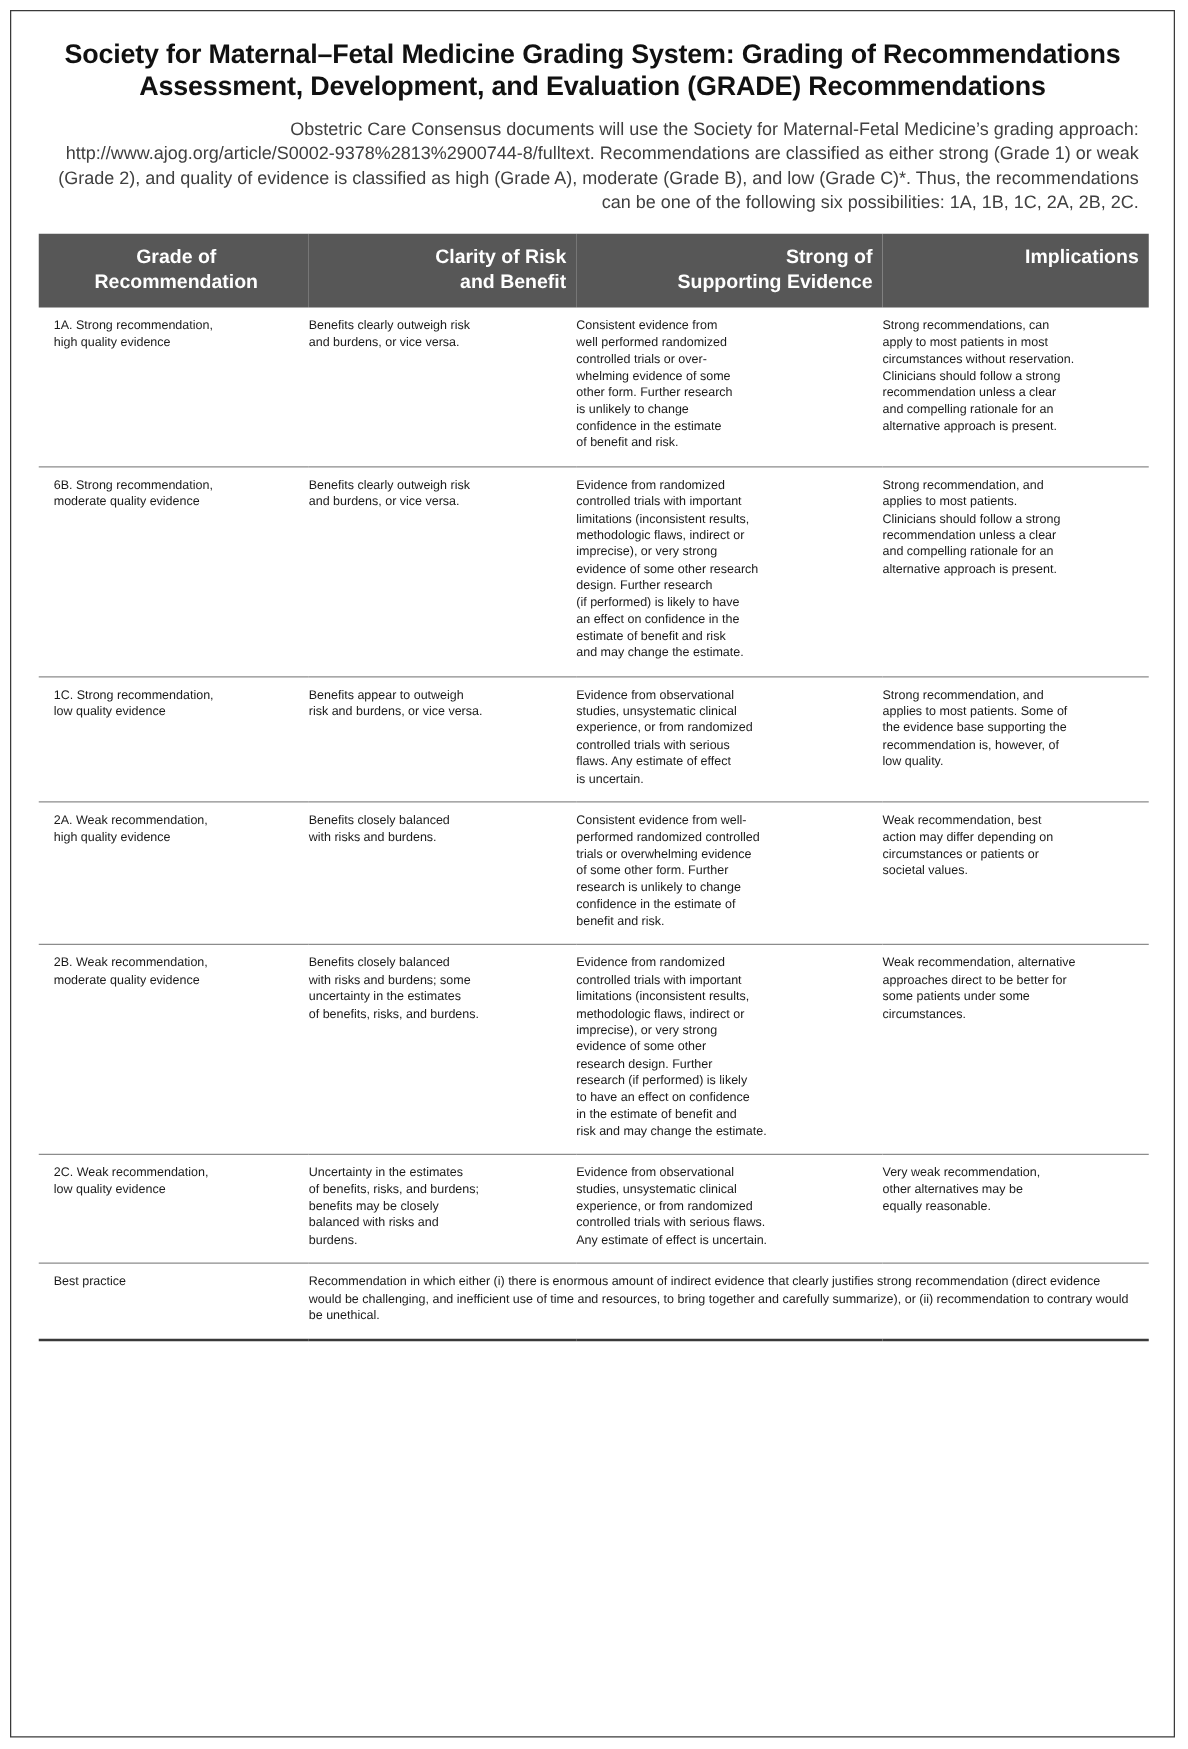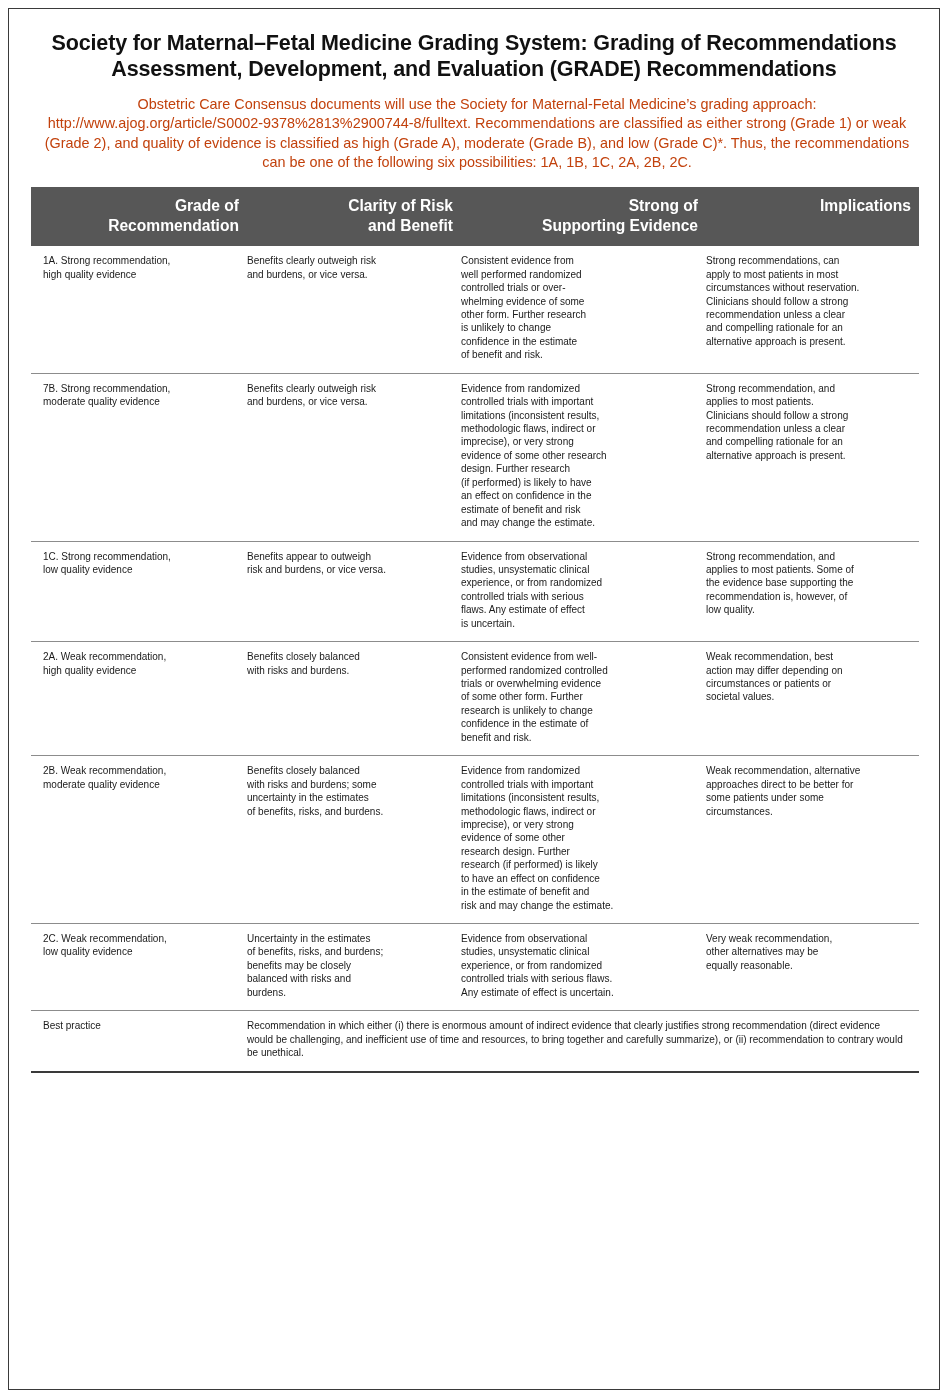--- a/index.html
+++ b/index.html
@@ -38,23 +38,23 @@
     line-height: 1.20;
     letter-spacing: -0.15px;
     color: #111111;
     margin: 4px 10px 12px 10px;
   }
 
   
   .intro {
     font-size: 14.4px;
     line-height: 1.355;
-    color: #c2410c;
+    color: #404040;
     margin: 0 6px 14px 12px;
-    text-align: center;
+    text-align: right;
   }
 
   
   table.grade {
     width: 100%;
     border-collapse: collapse;
     table-layout: fixed;
   }
   table.grade col.c1 { width: 216px; }
   table.grade col.c2 { width: 214px; }
@@ -64,21 +64,21 @@
   thead th {
     background: #575757;
     color: #ffffff;
     font-size: 15.6px;
     font-weight: bold;
     line-height: 1.30;
     padding: 9px 8px 10px 8px;
     vertical-align: top;
     text-align: right;
   }
-  thead th.left { text-align: right; padding-left: 12px; }
+  thead th.left { text-align: center; padding-left: 12px; }
 
   tbody td {
     font-size: 10px;
     line-height: 1.345;
     vertical-align: top;
     padding: 8px 12px 11px 0;
     border-bottom: 1.6px solid #8c8c8c;
     color: #1a1a1a;
   }
   tbody td.first { padding-left: 12px; }
@@ -133,21 +133,21 @@
           <td class="nowrapline">Strong recommendations, can
 apply to most patients in most
 circumstances without reservation.
 Clinicians should follow a strong
 recommendation unless a clear
 and compelling rationale for an
 alternative approach is present.</td>
         </tr>
 
         <tr>
-          <td class="first nowrapline">7B. Strong recommendation,
+          <td class="first nowrapline">6B. Strong recommendation,
 moderate quality evidence</td>
           <td class="nowrapline">Benefits clearly outweigh risk
 and burdens, or vice versa.</td>
           <td class="nowrapline">Evidence from randomized
 controlled trials with important
 limitations (inconsistent results,
 methodologic flaws, indirect or
 imprecise), or very strong
 evidence of some other research
 design. Further research

